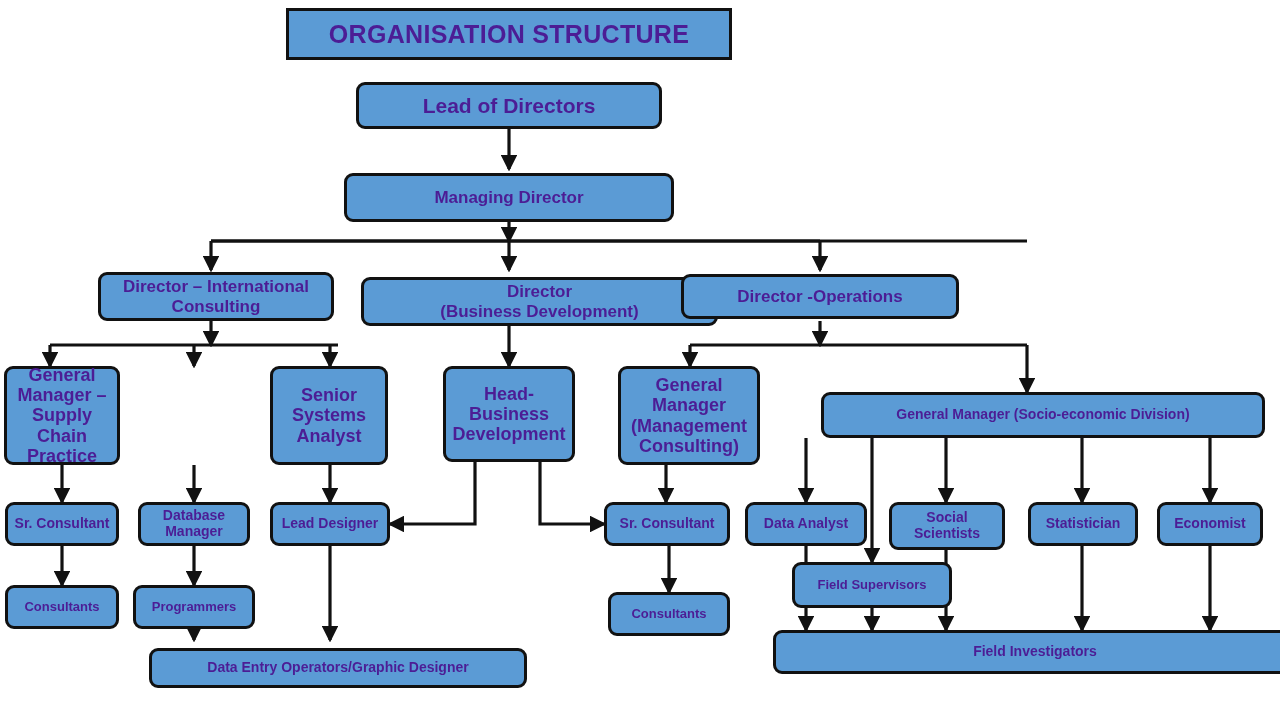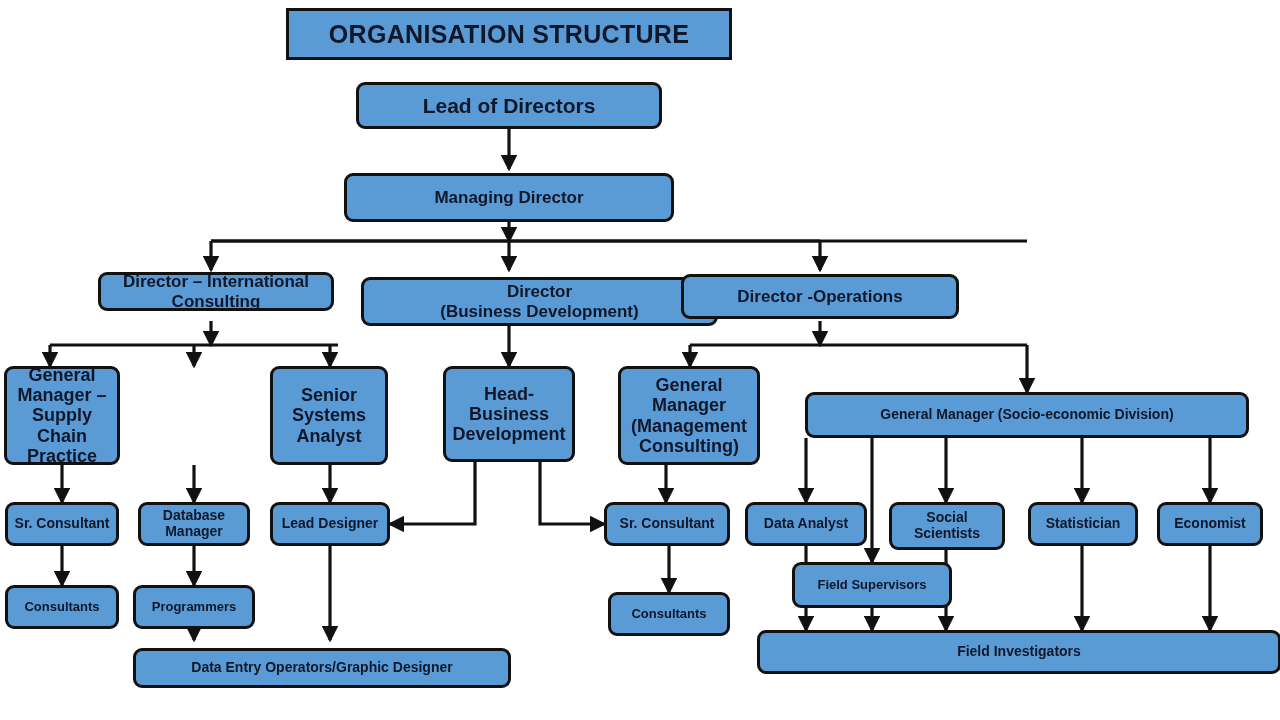--- a/index.html
+++ b/index.html
@@ -23,21 +23,21 @@
     width: 1280px;
     height: 720px;
     pointer-events: none;
   }
   .node {
     position: absolute;
     box-sizing: border-box;
     background: #5b9bd5;
     border: 3px solid #111111;
     border-radius: 9px;
-    color: #0f172a;
+    color: #4c1d95;
     display: flex;
     align-items: center;
     justify-content: center;
     text-align: center;
     font-weight: bold;
     line-height: 1.12;
     padding: 8px 5px;
     white-space: pre-line;
     z-index: 5;
   }
@@ -47,21 +47,21 @@
   .title-node {
     font-size: 25px;
     letter-spacing: 0.3px;
   }
   .lvl1 { font-size: 21px; }
   .lvl2 { font-size: 17px; }
   .lvl3 { font-size: 17px; }
   .lvl4 { font-size: 18px; }
   .lvl5 { font-size: 14px; }
   .lvl6 { font-size: 13px; }
-  .wide  { font-size: 14px; }
+  .wide  { font-size: 14px; margin-left: 16px; }
 </style>
 </head>
 <body>
 
 <div id="canvas">
 
   <svg id="connectors" viewBox="0 0 1280 720" xmlns="http://www.w3.org/2000/svg">
     <defs>
       <marker id="arrow" viewBox="0 0 10 10" refX="8.5" refY="5" markerWidth="5.2" markerHeight="5.2" orient="auto-start-reverse">
         <path d="M 0 0 L 10 5 L 0 10 z" fill="#111111"></path>
@@ -123,21 +123,21 @@
       <path d="M 1210 546 L 1210 630" marker-end="url(#arrow)"></path>
     </g>
   </svg>
 
   <div class="node sharp title-node" style="left:286px; top:8px; width:446px; height:52px;">ORGANISATION STRUCTURE</div>
 
   <div class="node lvl1" style="left:356px; top:82px; width:306px; height:47px;">Lead of Directors</div>
 
   <div class="node lvl2" style="left:344px; top:173px; width:330px; height:49px;">Managing Director</div>
 
-  <div class="node lvl3" style="left:98px; top:272px; width:236px; height:39px;">Director – International
+  <div class="node lvl3" style="left:98px; top:272px; width:236px; height:49px;">Director – International
 Consulting</div>
 
   <div class="node lvl3" style="left:361px; top:277px; width:357px; height:49px;">Director
 (Business Development)</div>
 
   <div class="node lvl3" style="left:681px; top:274px; width:278px; height:45px;">Director -Operations</div>
 
   <div class="node lvl4" style="left:4px; top:366px; width:116px; height:99px;">General
 Manager –
 Supply

